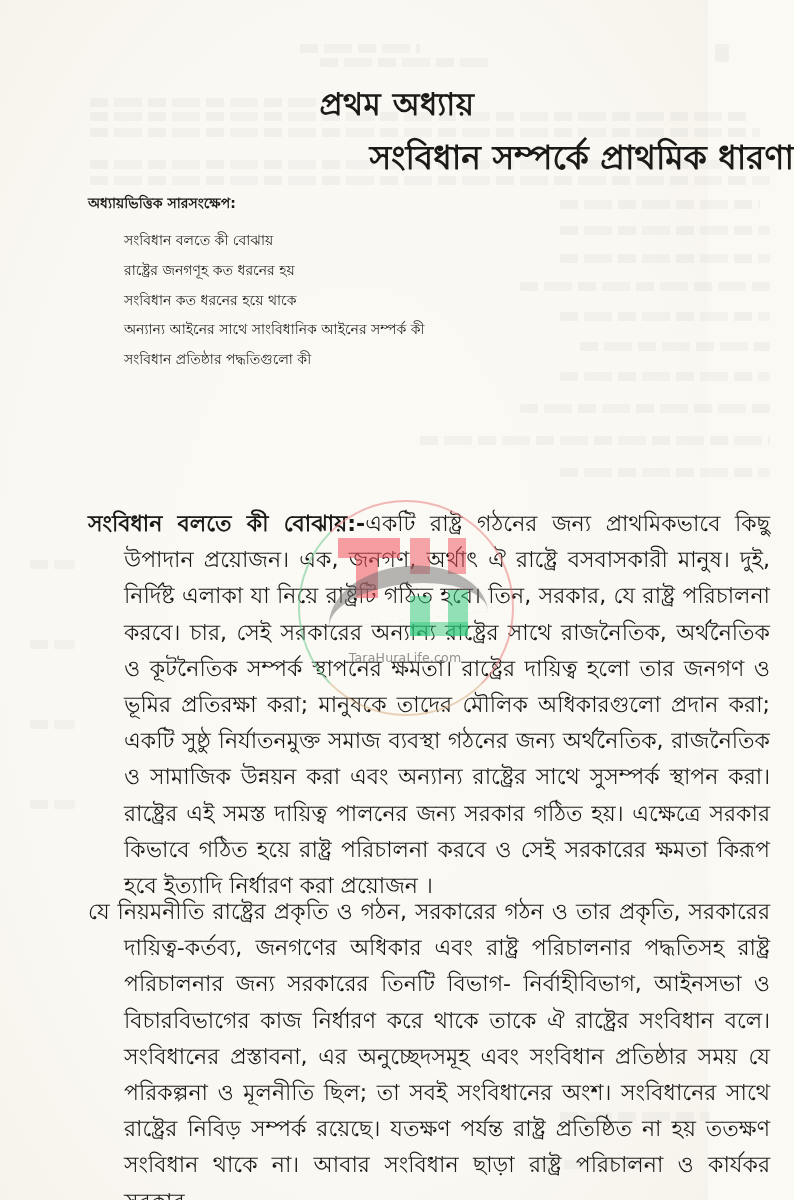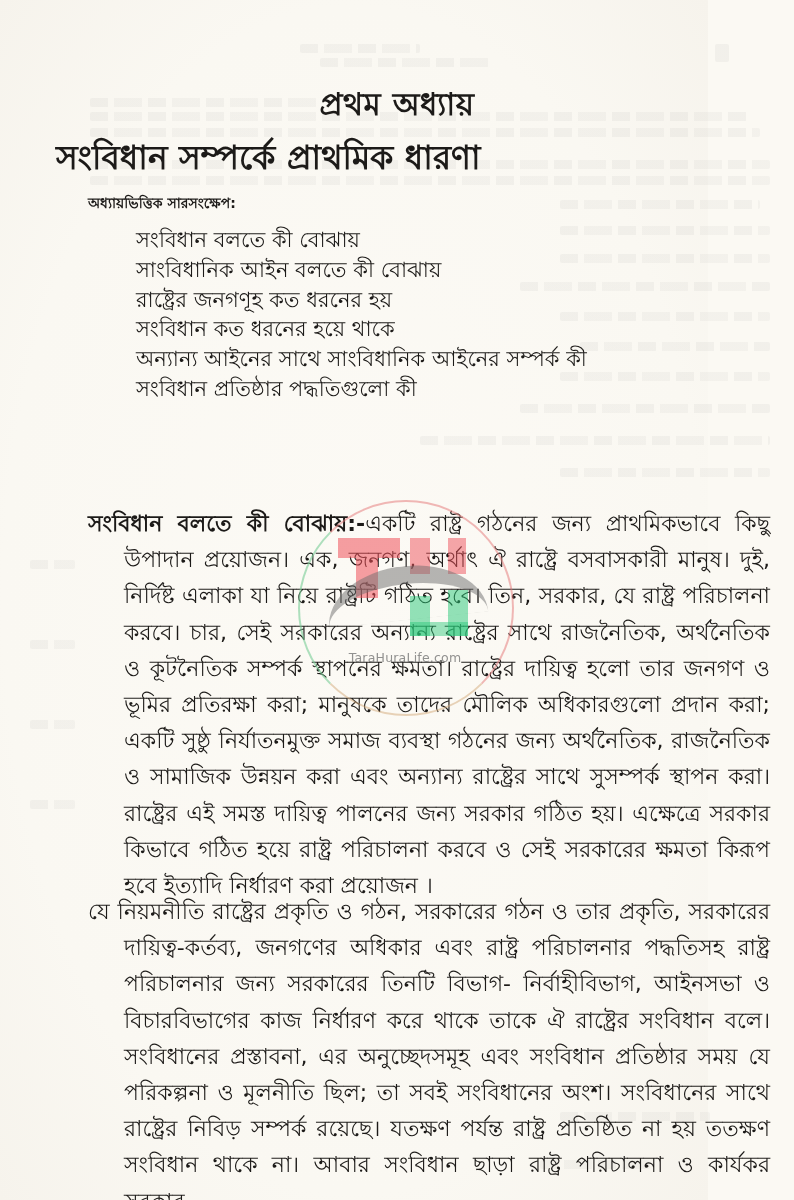--- a/index.html
+++ b/index.html
@@ -40,21 +40,21 @@
       text-align: center;
       font-size: 31px;
       font-weight: bold;
       line-height: 40px;
       letter-spacing: 0.5px;
     }
     .chapter-title {
       position: absolute;
       left: 0; width: 794px;
       top: 137px;
-      text-align: left;
+      text-align: right;
       padding-left: 56px;
       box-sizing: border-box;
       font-size: 33px;
       font-weight: bold;
       line-height: 42px;
     }
     .summary-heading {
       position: absolute;
       left: 88px;
       top: 188px;
@@ -64,25 +64,24 @@
     }
     .summary-list {
       position: absolute;
       left: 124px;
       top: 226px;
       margin: 0;
       padding: 0;
       list-style: none;
     }
     .summary-list li {
-      font-size: 21px;
+      font-size: 14px;
       line-height: 29.8px;
       height: 29.8px;
       white-space: nowrap;
-      margin-left: 12px;
     }
     .body-text {
       position: absolute;
       left: 88px;
       width: 682px;
       font-size: 22px;
       line-height: 36.2px;
       text-align: justify;
       text-align-last: left;
     }
@@ -207,21 +206,20 @@
     <div class="st-line" style="left:560px; top:1112px; width:150px;"></div>
     <div class="st-line" style="left:540px; top:1160px; width:110px;"></div>
   </div>
 
   <div class="chapter-no">প্রথম অধ্যায়</div>
   <div class="chapter-title">সংবিধান সম্পর্কে প্রাথমিক ধারণা</div>
 
   <div class="summary-heading">অধ্যায়ভিত্তিক সারসংক্ষেপ:</div>
   <ul class="summary-list">
     <li>সংবিধান বলতে কী বোঝায়</li>
-    <li>সাংবিধানিক আইন বলতে কী বোঝায়</li>
     <li>রাষ্ট্রের জনগণূহ কত ধরনের হয়</li>
     <li>সংবিধান কত ধরনের হয়ে থাকে</li>
     <li>অন্যান্য আইনের সাথে সাংবিধানিক আইনের সম্পর্ক কী</li>
     <li>সংবিধান প্রতিষ্ঠার পদ্ধতিগুলো কী</li>
   </ul>
 
   <div class="body-text p1">
     <p class="para"><span class="lead">সংবিধান বলতে কী বোঝায়:-</span><span>একটি রাষ্ট্র গঠনের জন্য প্রাথমিকভাবে কিছু উপাদান প্রয়োজন। এক, জনগণ, অর্থাৎ ঐ রাষ্ট্রে বসবাসকারী মানুষ। দুই, নির্দিষ্ট এলাকা যা নিয়ে রাষ্ট্রটি গঠিত হবে। তিন, সরকার, যে রাষ্ট্র পরিচালনা করবে। চার, সেই সরকারের অন্যান্য রাষ্ট্রের সাথে রাজনৈতিক, অর্থনৈতিক ও কূটনৈতিক সম্পর্ক স্থাপনের ক্ষমতা। রাষ্ট্রের দায়িত্ব হলো তার জনগণ ও ভূমির প্রতিরক্ষা করা; মানুষকে তাদের মৌলিক অধিকারগুলো প্রদান করা; একটি সুষ্ঠু নির্যাতনমুক্ত সমাজ ব্যবস্থা গঠনের জন্য অর্থনৈতিক, রাজনৈতিক ও সামাজিক উন্নয়ন করা এবং অন্যান্য রাষ্ট্রের সাথে সুসম্পর্ক স্থাপন করা। রাষ্ট্রের এই সমস্ত দায়িত্ব পালনের জন্য সরকার গঠিত হয়। এক্ষেত্রে সরকার কিভাবে গঠিত হয়ে রাষ্ট্র পরিচালনা করবে ও সেই সরকারের ক্ষমতা কিরূপ হবে ইত্যাদি নির্ধারণ করা প্রয়োজন ।</span></p>
   </div>
 

